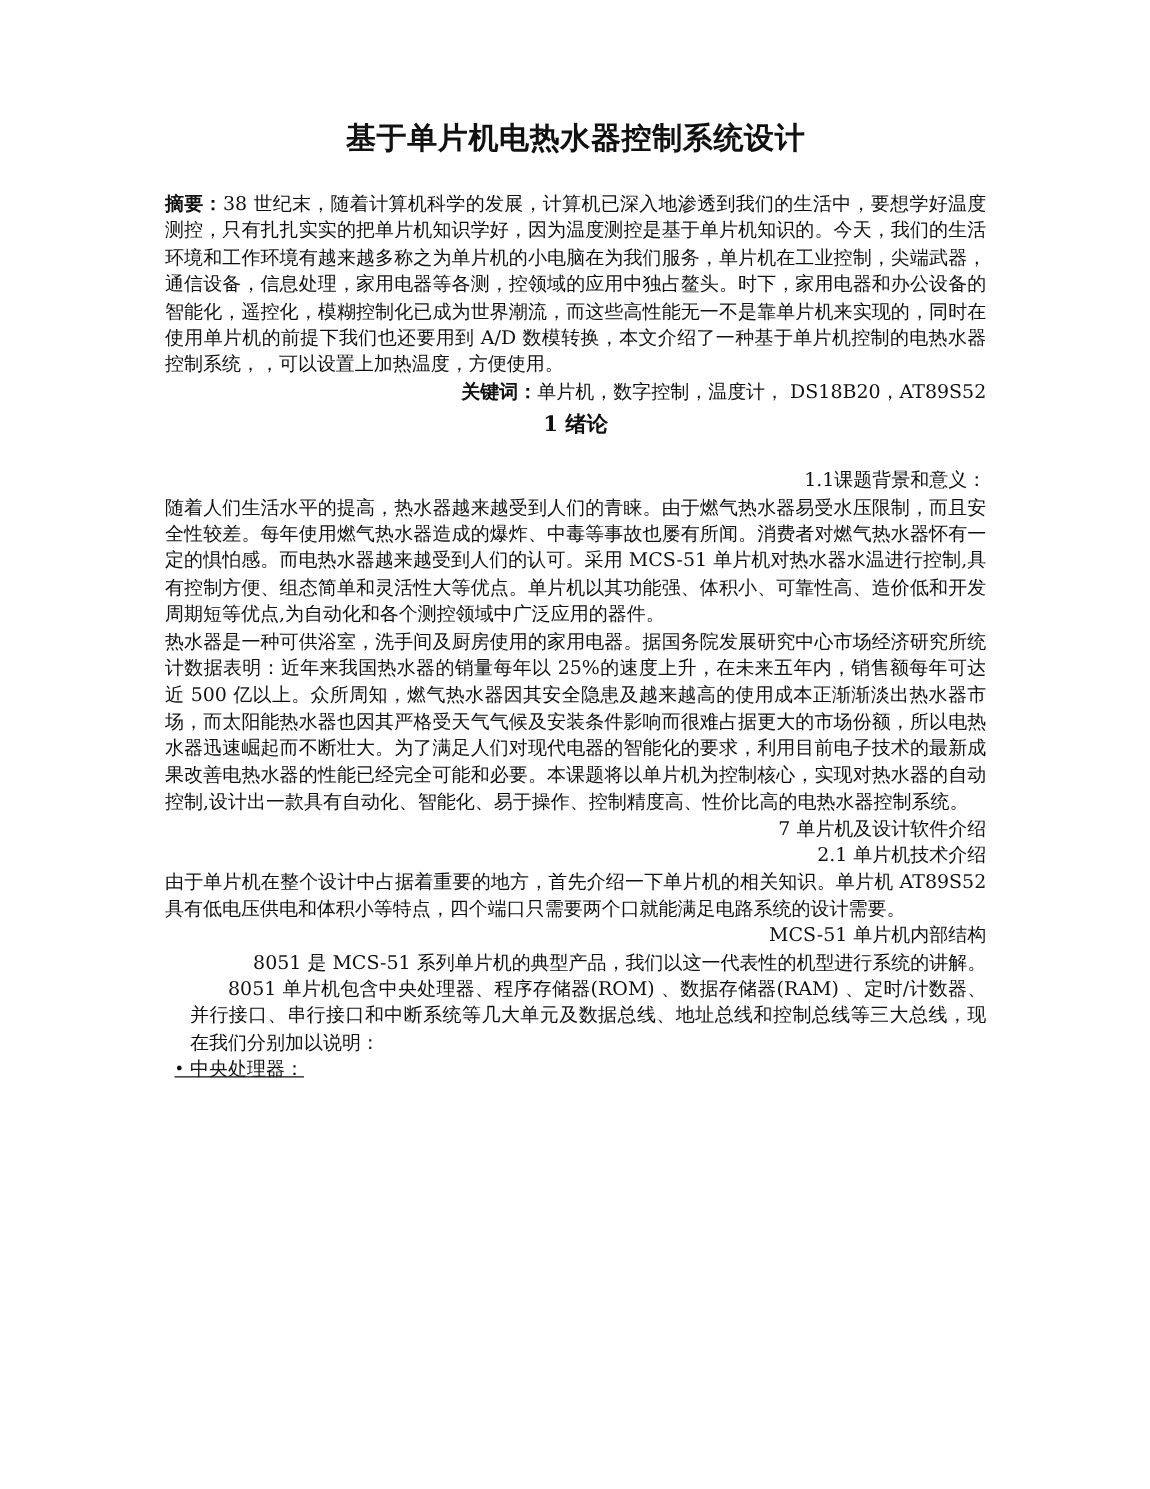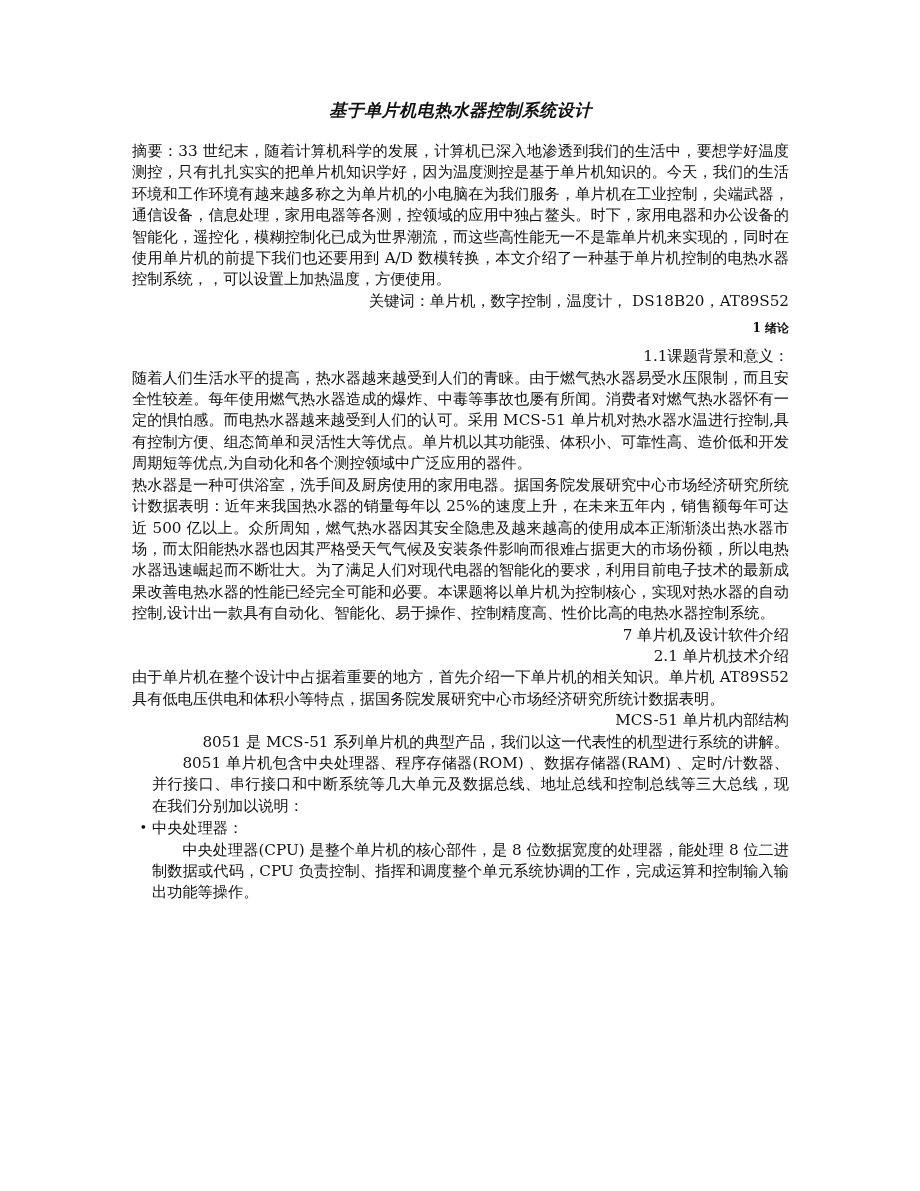--- a/index.html
+++ b/index.html
@@ -19,90 +19,89 @@
     overflow: hidden;
     box-sizing: border-box;
   }
   #content {
     position: absolute;
     left: 132px;
     top: 95px;
     width: 657px;
   }
   .doc-title {
-    font-size: 17px;
+    font-size: 24px;
     font-weight: bold;
     text-align: center;
     line-height: 30px;
     letter-spacing: 0.5px;
-    margin: 0 0 16px 0;
-    font-style: italic;
+    margin: 0 0 28px 0;
   }
   .section-title {
-    font-size: 12px;
+    font-size: 17px;
     font-weight: bold;
-    text-align: right;
+    text-align: center;
     line-height: 28px;
-    margin: 2px 0 4px 0;
+    margin: 2px 0 20px 0;
   }
   p.para {
     font-size: 15.2px;
     line-height: 21.4px;
     margin: 0;
     text-align: justify;
     text-justify: inter-ideograph;
     letter-spacing: 0;
     word-break: break-all;
   }
   p.para.indent {
     text-indent: 2em;
     margin-left: 20px;
   }
   p.para.nojust {
     text-align: right;
   }
   .kw-label, .abs-label {
-    font-weight: normal;
+    font-weight: bold;
   }
   .bullet-line {
     font-size: 15.2px;
     line-height: 21.4px;
     margin: 0;
     text-indent: 0.5em;
+    text-decoration: underline;
   }
   .bullet-dot {
     font-size: 13px;
     vertical-align: 1px;
   }
 </style>
 </head>
 <body>
 
 <div id="page">
   <div id="content">
 
     <h1 class="doc-title">基于单片机电热水器控制系统设计</h1>
 
-    <p class="para"><span class="abs-label">摘要：</span><span>33 世纪末，随着计算机科学的发展，计算机已深入地渗透到我们的生活中，要想学好温度测控，只有扎扎实实的把单片机知识学好，因为温度测控是基于单片机知识的。今天，我们的生活环境和工作环境有越来越多称之为单片机的小电脑在为我们服务，单片机在工业控制，尖端武器，通信设备，信息处理，家用电器等各测，控领域的应用中独占鳌头。时下，家用电器和办公设备的智能化，遥控化，模糊控制化已成为世界潮流，而这些高性能无一不是靠单片机来实现的，同时在使用单片机的前提下我们也还要用到 A/D 数模转换，本文介绍了一种基于单片机控制的电热水器控制系统，，可以设置上加热温度，方便使用。</span></p>
+    <p class="para"><span class="abs-label">摘要：</span><span>38 世纪末，随着计算机科学的发展，计算机已深入地渗透到我们的生活中，要想学好温度测控，只有扎扎实实的把单片机知识学好，因为温度测控是基于单片机知识的。今天，我们的生活环境和工作环境有越来越多称之为单片机的小电脑在为我们服务，单片机在工业控制，尖端武器，通信设备，信息处理，家用电器等各测，控领域的应用中独占鳌头。时下，家用电器和办公设备的智能化，遥控化，模糊控制化已成为世界潮流，而这些高性能无一不是靠单片机来实现的，同时在使用单片机的前提下我们也还要用到 A/D 数模转换，本文介绍了一种基于单片机控制的电热水器控制系统，，可以设置上加热温度，方便使用。</span></p>
 
     <p class="para nojust"><span class="kw-label">关键词：</span><span>单片机，数字控制，温度计， DS18B20，AT89S52</span></p>
 
     <h2 class="section-title">1 绪论</h2>
 
     <p class="para nojust">1.1课题背景和意义：</p>
     <p class="para">随着人们生活水平的提高，热水器越来越受到人们的青睐。由于燃气热水器易受水压限制，而且安全性较差。每年使用燃气热水器造成的爆炸、中毒等事故也屡有所闻。消费者对燃气热水器怀有一定的惧怕感。而电热水器越来越受到人们的认可。采用 MCS-51 单片机对热水器水温进行控制,具有控制方便、组态简单和灵活性大等优点。单片机以其功能强、体积小、可靠性高、造价低和开发周期短等优点,为自动化和各个测控领域中广泛应用的器件。</p>
 
     <p class="para">热水器是一种可供浴室，洗手间及厨房使用的家用电器。据国务院发展研究中心市场经济研究所统计数据表明：近年来我国热水器的销量每年以 25%的速度上升，在未来五年内，销售额每年可达近 500 亿以上。众所周知，燃气热水器因其安全隐患及越来越高的使用成本正渐渐淡出热水器市场，而太阳能热水器也因其严格受天气气候及安装条件影响而很难占据更大的市场份额，所以电热水器迅速崛起而不断壮大。为了满足人们对现代电器的智能化的要求，利用目前电子技术的最新成果改善电热水器的性能已经完全可能和必要。本课题将以单片机为控制核心，实现对热水器的自动控制,设计出一款具有自动化、智能化、易于操作、控制精度高、性价比高的电热水器控制系统。</p>
 
     <p class="para nojust">7 单片机及设计软件介绍</p>
     <p class="para nojust">2.1 单片机技术介绍</p>
-    <p class="para">由于单片机在整个设计中占据着重要的地方，首先介绍一下单片机的相关知识。单片机 AT89S52 具有低电压供电和体积小等特点，据国务院发展研究中心市场经济研究所统计数据表明。</p>
+    <p class="para">由于单片机在整个设计中占据着重要的地方，首先介绍一下单片机的相关知识。单片机 AT89S52 具有低电压供电和体积小等特点，四个端口只需要两个口就能满足电路系统的设计需要。</p>
 
     <p class="para nojust">MCS-51 单片机内部结构</p>
     <p class="para nojust">8051 是 MCS-51 系列单片机的典型产品，我们以这一代表性的机型进行系统的讲解。</p>
     <p class="para indent">8051 单片机包含中央处理器、程序存储器(ROM) 、数据存储器(RAM) 、定时/计数器、并行接口、串行接口和中断系统等几大单元及数据总线、地址总线和控制总线等三大总线，现在我们分别加以说明：</p>
 
     <p class="bullet-line"><span class="bullet-dot">•</span>&nbsp;<span>中央处理器：</span></p>
 
-    <p class="para indent">中央处理器(CPU) 是整个单片机的核心部件，是 8 位数据宽度的处理器，能处理 8 位二进制数据或代码，CPU 负责控制、指挥和调度整个单元系统协调的工作，完成运算和控制输入输出功能等操作。</p>
 
   </div>
 </div>
 
 </body></html>

